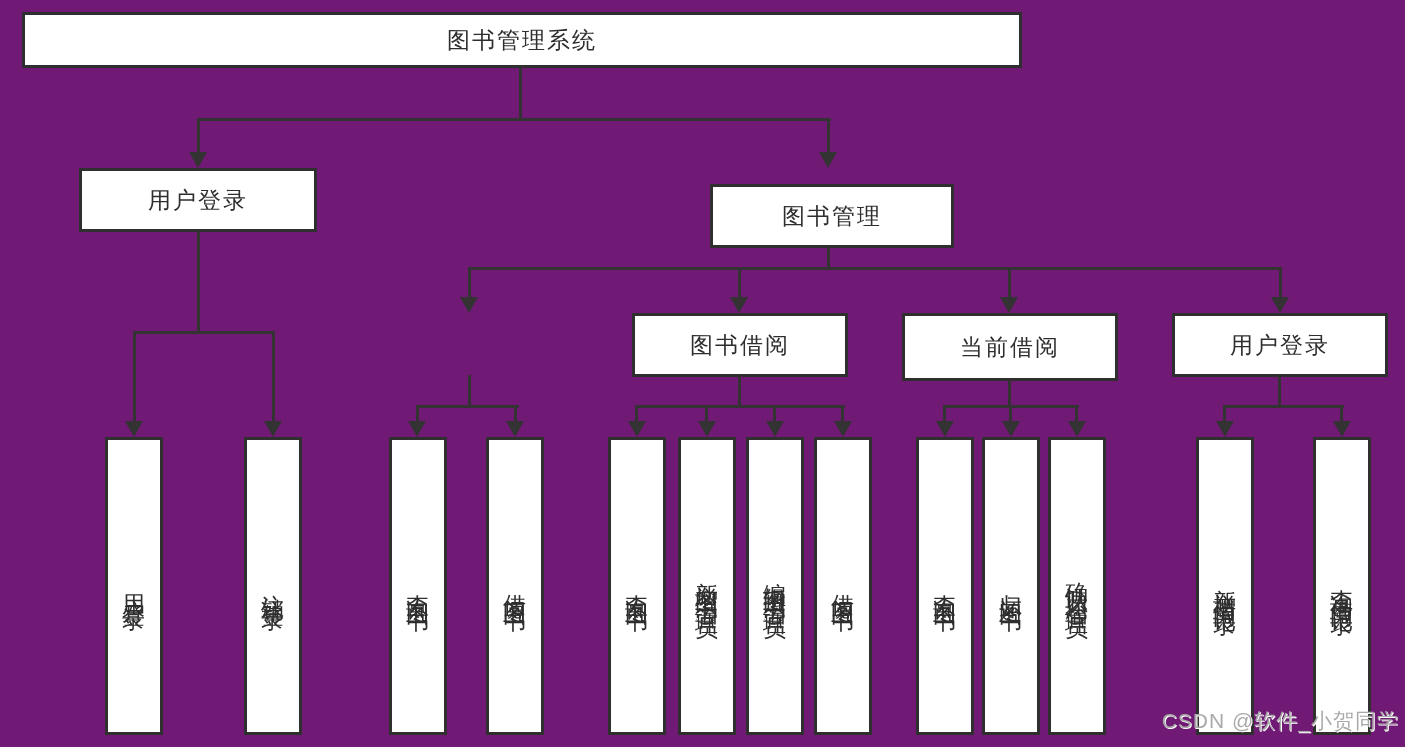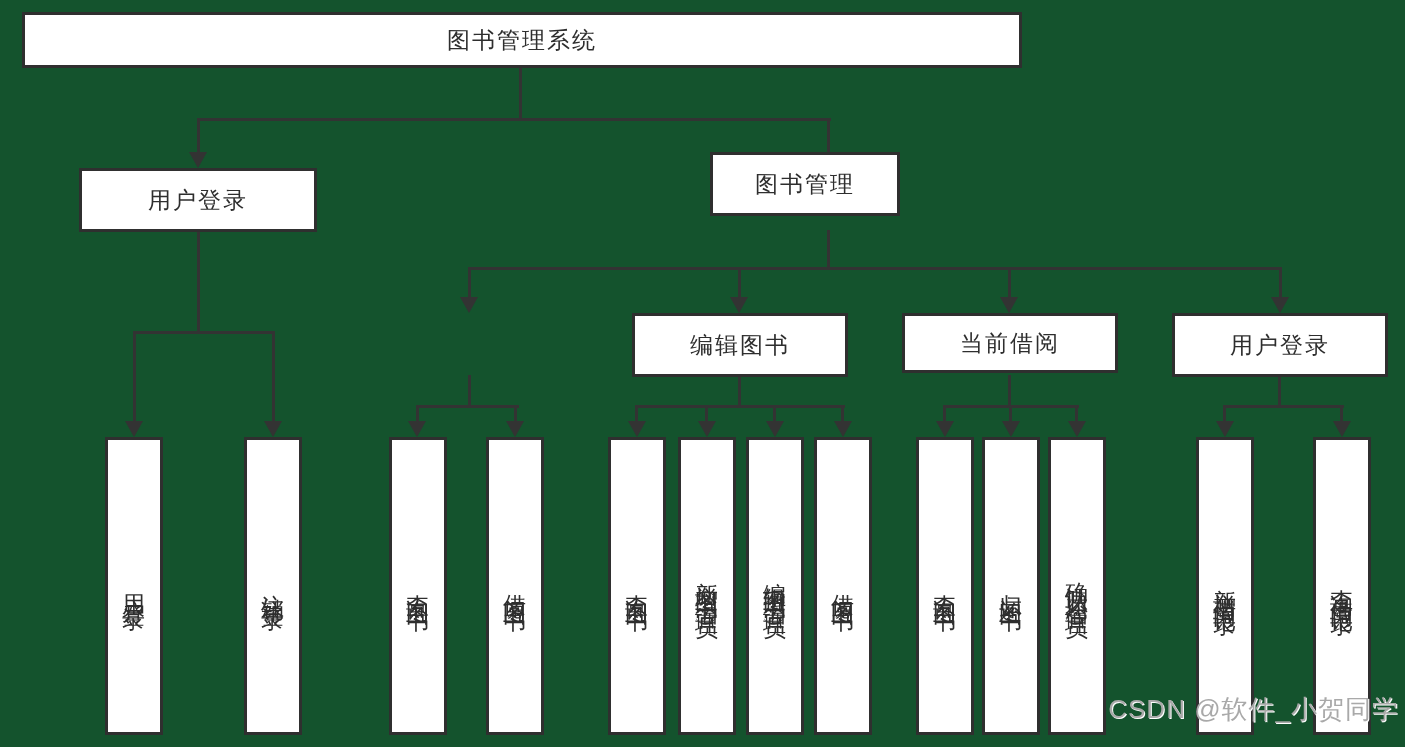--- a/index.html
+++ b/index.html
@@ -1,20 +1,20 @@
 <!DOCTYPE html>
 <html><head>
 <meta charset="utf-8">
 <style>
   html, body { margin: 0; padding: 0; background: #ffffff; }
   .canvas {
     position: relative;
     width: 1405px;
     height: 747px;
-    background: #14532d;
+    background: #701a75;
     font-family: "Liberation Sans", "DejaVu Sans", sans-serif;
     color: #2e2e2e;
     overflow: hidden;
   }
   
   .ln {
     position: absolute;
     background: #333333;
   }
   
@@ -52,22 +52,22 @@
     text-align: center;
     line-height: 52px;
     font-size: 23px;
     letter-spacing: 5px;
     color: #2e2e2e;
     overflow: hidden;
   }
   .watermark {
     position: absolute;
     right: 6px;
-    bottom: 20px;
-    font-size: 26px;
+    bottom: 12px;
+    font-size: 21px;
     color: #a9a9a9;
     letter-spacing: 1px;
     text-shadow: 1px 1px 0 #ffffff;
     white-space: nowrap;
     margin-left: 47px;
   }
 </style>
 </head>
 <body>
 
@@ -132,28 +132,28 @@
   <div class="tri" style="left:1216px;top:421px"></div>
   <div class="tri" style="left:1333px;top:421px"></div>
 
   <div class="hbox" style="left:22px;top:12px;width:1000px;height:56px">
     <span>图书管理系统</span>
   </div>
 
   <div class="hbox" style="left:79px;top:168px;width:238px;height:64px">
     <span>用户登录</span>
   </div>
-  <div class="hbox" style="left:710px;top:152px;width:190px;height:64px">
+  <div class="hbox" style="left:710px;top:184px;width:244px;height:64px">
     <span>图书管理</span>
   </div>
 
   <div class="hbox" style="left:632px;top:313px;width:216px;height:64px">
-    <span>编辑图书</span>
+    <span>图书借阅</span>
   </div>
-  <div class="hbox" style="left:902px;top:313px;width:216px;height:60px">
+  <div class="hbox" style="left:902px;top:313px;width:216px;height:68px">
     <span>当前借阅</span>
   </div>
   <div class="hbox" style="left:1172px;top:313px;width:216px;height:64px">
     <span>用户登录</span>
   </div>
 
   <div class="vbox" style="left:105px"><span>用户登录</span></div>
   <div class="vbox" style="left:244px"><span>注销登录</span></div>
 
   <div class="vbox" style="left:389px"><span>查询图书</span></div>

